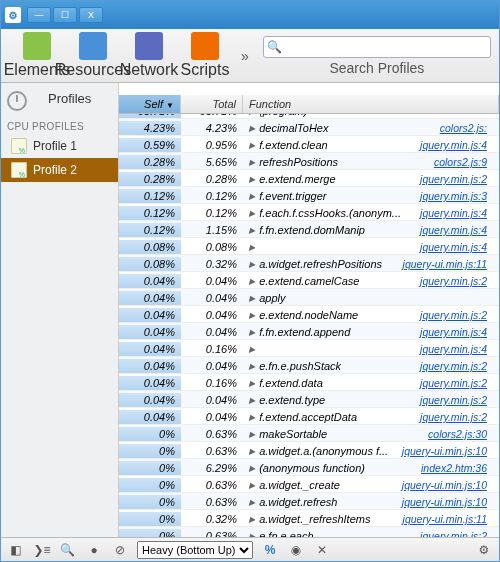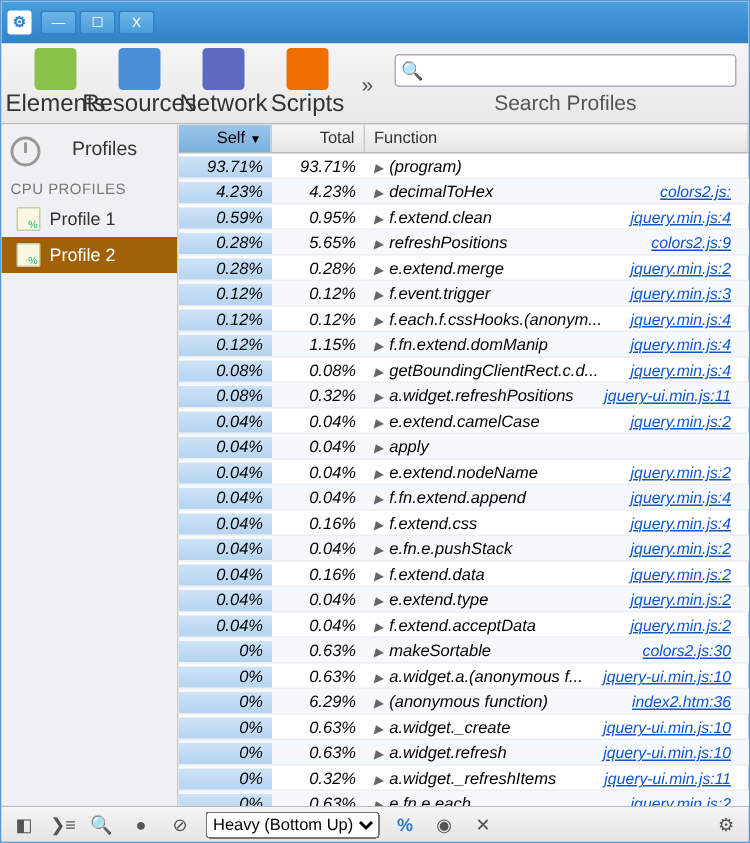--- a/index.html
+++ b/index.html
@@ -22,21 +22,21 @@
 .sidebar { width:118px; background:#eef0f2; border-right:1px solid #ccc; padding-top:4px; }
 .side-hdr { display:flex; gap:21px; padding:4px 6px; font-size:13px; color:#333; }
 .side-section { font-size:10px; color:#777; padding:6px 6px 2px; letter-spacing:0.3px; }
 .side-item { display:flex; align-items:center; gap:6px; padding:4px 6px 4px 10px; font-size:12px; color:#333; cursor:pointer; }
 .side-item.sel { background:#a16207; color:#fff; }
 .side-item .pico { width:16px; height:16px; background:#f8f8e0; border:1px solid #cca; border-radius:1px; position:relative; }
 .side-item .pico::after { content:"%"; position:absolute; right:1px; bottom:-1px; font-size:7px; color:#3a8; }
 .side-hdr .pclock { width:20px; height:20px; border:2px solid #999; border-radius:50%; position:relative; }
 .side-hdr .pclock::after { content:""; position:absolute; width:2px; height:7px; background:#999; left:7px; top:2px; }
 .grid { flex:1; overflow:auto; font-size:11px; }
-.ghdr { display:flex; background:linear-gradient(#f7f7f7,#e5e5e5); border-bottom:1px solid #bbb; position:sticky; top:0; }
+.ghdr { display:flex; background:linear-gradient(#f7f7f7,#e5e5e5); border-bottom:1px solid #bbb; position:sticky; top:12px;font-style:italic; }
 .ghdr .col { padding:3px 6px; border-right:1px solid #ccc; color:#333; }
 .col-self { width:62px; text-align:right; background:linear-gradient(#cde3f7,#b5d4f0); }
 .col-self.hdr { background:linear-gradient(#9cc4e8,#7ab0dd); color:#000; position:relative; }
 .col-self.hdr::after { content:"▼"; font-size:8px; margin-left:3px; }
 .col-total { width:62px; text-align:right; }
 .col-fn { flex:1; display:flex; align-items:center; gap:4px; padding-left:6px; overflow:hidden; }
 .row { display:flex; border-bottom:1px solid #eee; height:17px; align-items:flex-end;font-style:italic; }
 .row:nth-child(even) { background:#f5f9fd; }
 .row .col { padding:1px 6px; }
 .tri { color:#666; font-size:8px; }
@@ -185,21 +185,20 @@
             <span class="tri">▶</span>
             <span class="fname">f.fn.extend.domManip</span>
             <span class="src">jquery.min.js:4</span>
           </div>
         </div>
         <div class="row">
           <div class="col col-self">0.08%</div>
           <div class="col col-total">0.08%</div>
           <div class="col col-fn">
             <span class="tri">▶</span>
-            <span class="fname">getBoundingClientRect.c.d...</span>
             <span class="src">jquery.min.js:4</span>
           </div>
         </div>
         <div class="row">
           <div class="col col-self">0.08%</div>
           <div class="col col-total">0.32%</div>
           <div class="col col-fn">
             <span class="tri">▶</span>
             <span class="fname">a.widget.refreshPositions</span>
             <span class="src">jquery-ui.min.js:11</span>
@@ -238,21 +237,20 @@
             <span class="tri">▶</span>
             <span class="fname">f.fn.extend.append</span>
             <span class="src">jquery.min.js:4</span>
           </div>
         </div>
         <div class="row">
           <div class="col col-self">0.04%</div>
           <div class="col col-total">0.16%</div>
           <div class="col col-fn">
             <span class="tri">▶</span>
-            <span class="fname">f.extend.css</span>
             <span class="src">jquery.min.js:4</span>
           </div>
         </div>
         <div class="row">
           <div class="col col-self">0.04%</div>
           <div class="col col-total">0.04%</div>
           <div class="col col-fn">
             <span class="tri">▶</span>
             <span class="fname">e.fn.e.pushStack</span>
             <span class="src">jquery.min.js:2</span>

